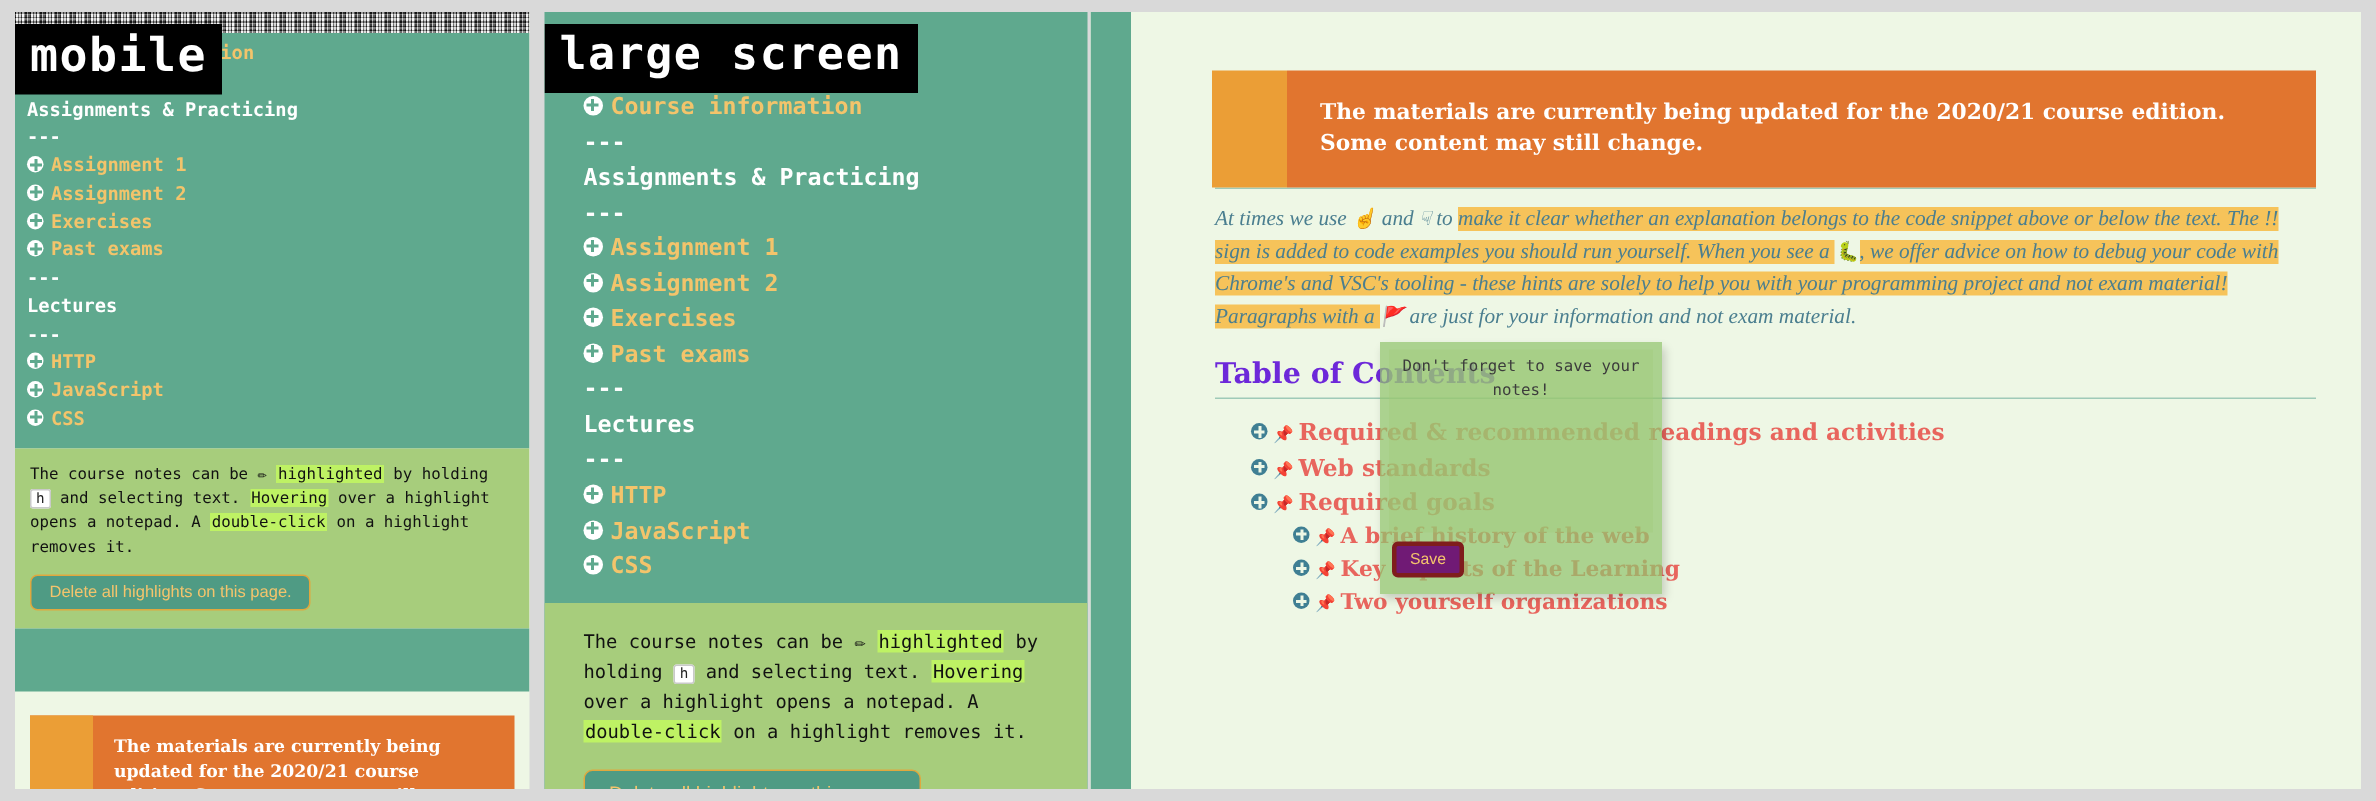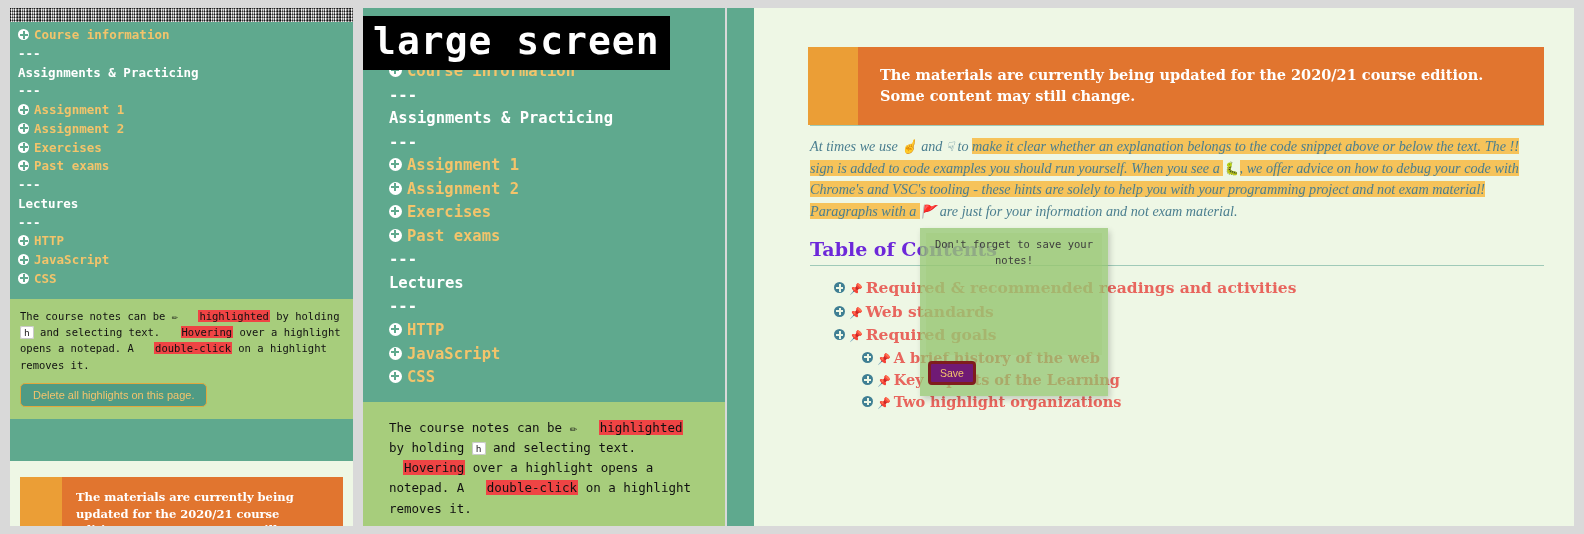--- a/index.html
+++ b/index.html
@@ -55,21 +55,21 @@
     content: ""; position: absolute; background: #5fa98e;
   }
   .bullet::before { left: 4.5px; top: 1.5px; width: 2px; height: 8px; }
   .bullet::after  { left: 1.5px; top: 4.5px; width: 8px; height: 2px; }
 
   .notesbox { padding: 9px 10px 12px 10px; }
   .notesbox p {
     font-family: "DejaVu Sans Mono", monospace;
     font-size: 10.5px; line-height: 1.55; color: #111;
   }
-  mark.hl { background: #ef4444; color: #111; padding: 0 1px; margin-left: 14px; }
+  mark.hl { background: #bef264; color: #111; padding: 0 1px; }
   kbd.key {
     background: #fff; border: 1px solid #c9c9c9; border-radius: 2px;
     padding: 0 3px; font-family: "DejaVu Sans Mono", monospace;
     font-size: 9.5px; color: #222;
   }
   .del-btn {
     display: inline-block; margin-top: 10px;
     background: #4f9b84; color: #f4c46c;
     border: 1px solid #e0a83e; border-radius: 5px;
     padding: 5px 12px; font-size: 11px;
@@ -219,20 +219,21 @@
     <div class="sidebar-green green-gap"></div>
 
     <div style="padding: 16px 10px 0 10px;">
       <div class="alert">
         <div class="alert-bar"></div>
         <div class="alert-txt">The materials are currently being updated for the 2020/21 course edition. Some content may still change.</div>
       </div>
 
     </div>
 
+    <div class="panel-label" style="left: 0px; top: 8px; font-size: 31px;">mobile</div>
   </div>
 
   <div id="large-panel">
     <div class="l-nav">
       <div class="nav-line"><span class="bullet" style="width:13px;height:13px;"></span><span class="nav-link">Course information</span></div>
       <div class="nav-line nav-rule">---</div>
       <div class="nav-line">Assignments &amp; Practicing</div>
       <div class="nav-line nav-rule">---</div>
       <div class="nav-line"><span class="bullet" style="width:13px;height:13px;"></span><span class="nav-link">Assignment 1</span></div>
       <div class="nav-line"><span class="bullet" style="width:13px;height:13px;"></span><span class="nav-link">Assignment 2</span></div>
@@ -244,21 +245,21 @@
       <div class="nav-line"><span class="bullet" style="width:13px;height:13px;"></span><span class="nav-link">HTTP</span></div>
       <div class="nav-line"><span class="bullet" style="width:13px;height:13px;"></span><span class="nav-link">JavaScript</span></div>
       <div class="nav-line"><span class="bullet" style="width:13px;height:13px;"></span><span class="nav-link">CSS</span></div>
     </div>
 
     <div class="notes-green l-notes">
       <p><span>The course notes can be </span><span>✏</span> <mark class="hl">highlighted</mark><span> by holding </span><kbd class="key">h</kbd><span> and selecting text. </span><mark class="hl">Hovering</mark><span> over a highlight opens a notepad. A </span><mark class="hl">double-click</mark><span> on a highlight removes it.</span></p>
       <div class="l-del-btn">Delete all highlights on this page.</div>
     </div>
 
-    <div class="panel-label" style="left: 0px; top: 8px; font-size: 38px;">large screen</div>
+    <div class="panel-label" style="left: 0px; top: 8px; font-size: 30px;">large screen</div>
   </div>
 
   <div id="right-panel">
     <div class="rail"></div>
     <div class="r-inner">
 
       <div class="r-alert">
         <div class="alert-bar"></div>
         <div class="alert-txt">The materials are currently being updated for the 2020/21 course edition. Some content may still change.</div>
       </div>
@@ -269,21 +270,21 @@
 
       <div class="r-h2">Table of Contents</div>
       <div class="rule"></div>
 
       <ul class="toc">
         <li><span class="bullet-d"></span><span class="pin">📌</span><span>Required &amp; recommended readings and activities</span></li>
         <li><span class="bullet-d"></span><span class="pin">📌</span><span>Web standards</span></li>
         <li><span class="bullet-d"></span><span class="pin">📌</span><span>Required goals</span></li>
         <li class="sub"><span class="bullet-d"></span><span class="pin">📌</span><span>A brief history of the web</span></li>
         <li class="sub"><span class="bullet-d"></span><span class="pin">📌</span><span>Key aspects of the Learning</span></li>
-        <li class="sub"><span class="bullet-d"></span><span class="pin">📌</span><span>Two highlight organizations</span></li>
+        <li class="sub"><span class="bullet-d"></span><span class="pin">📌</span><span>Two yourself organizations</span></li>
       </ul>
     </div>
   </div>
 
   <div id="notepad">
     <div class="np-area">Don't forget to save your notes!</div>
     <div class="np-save">Save</div>
   </div>
 
 </div>

